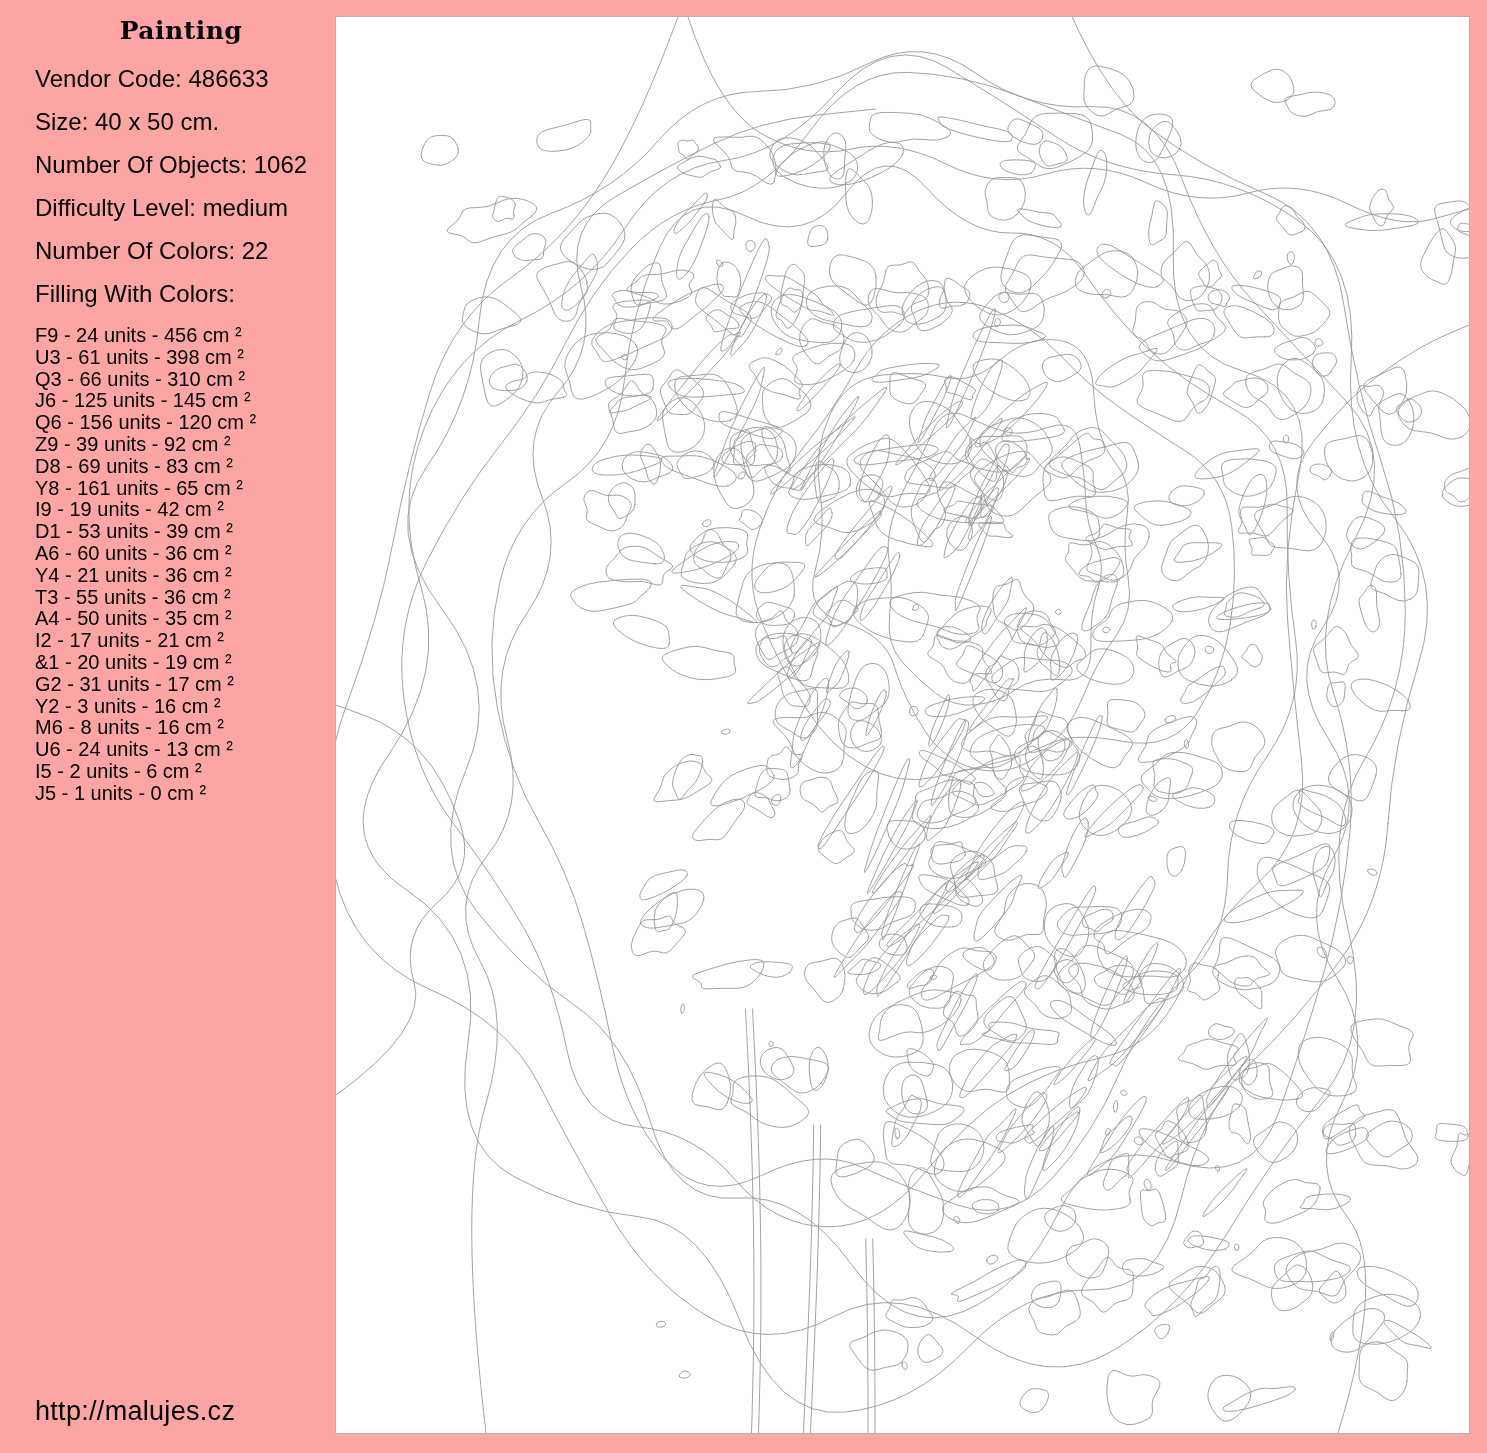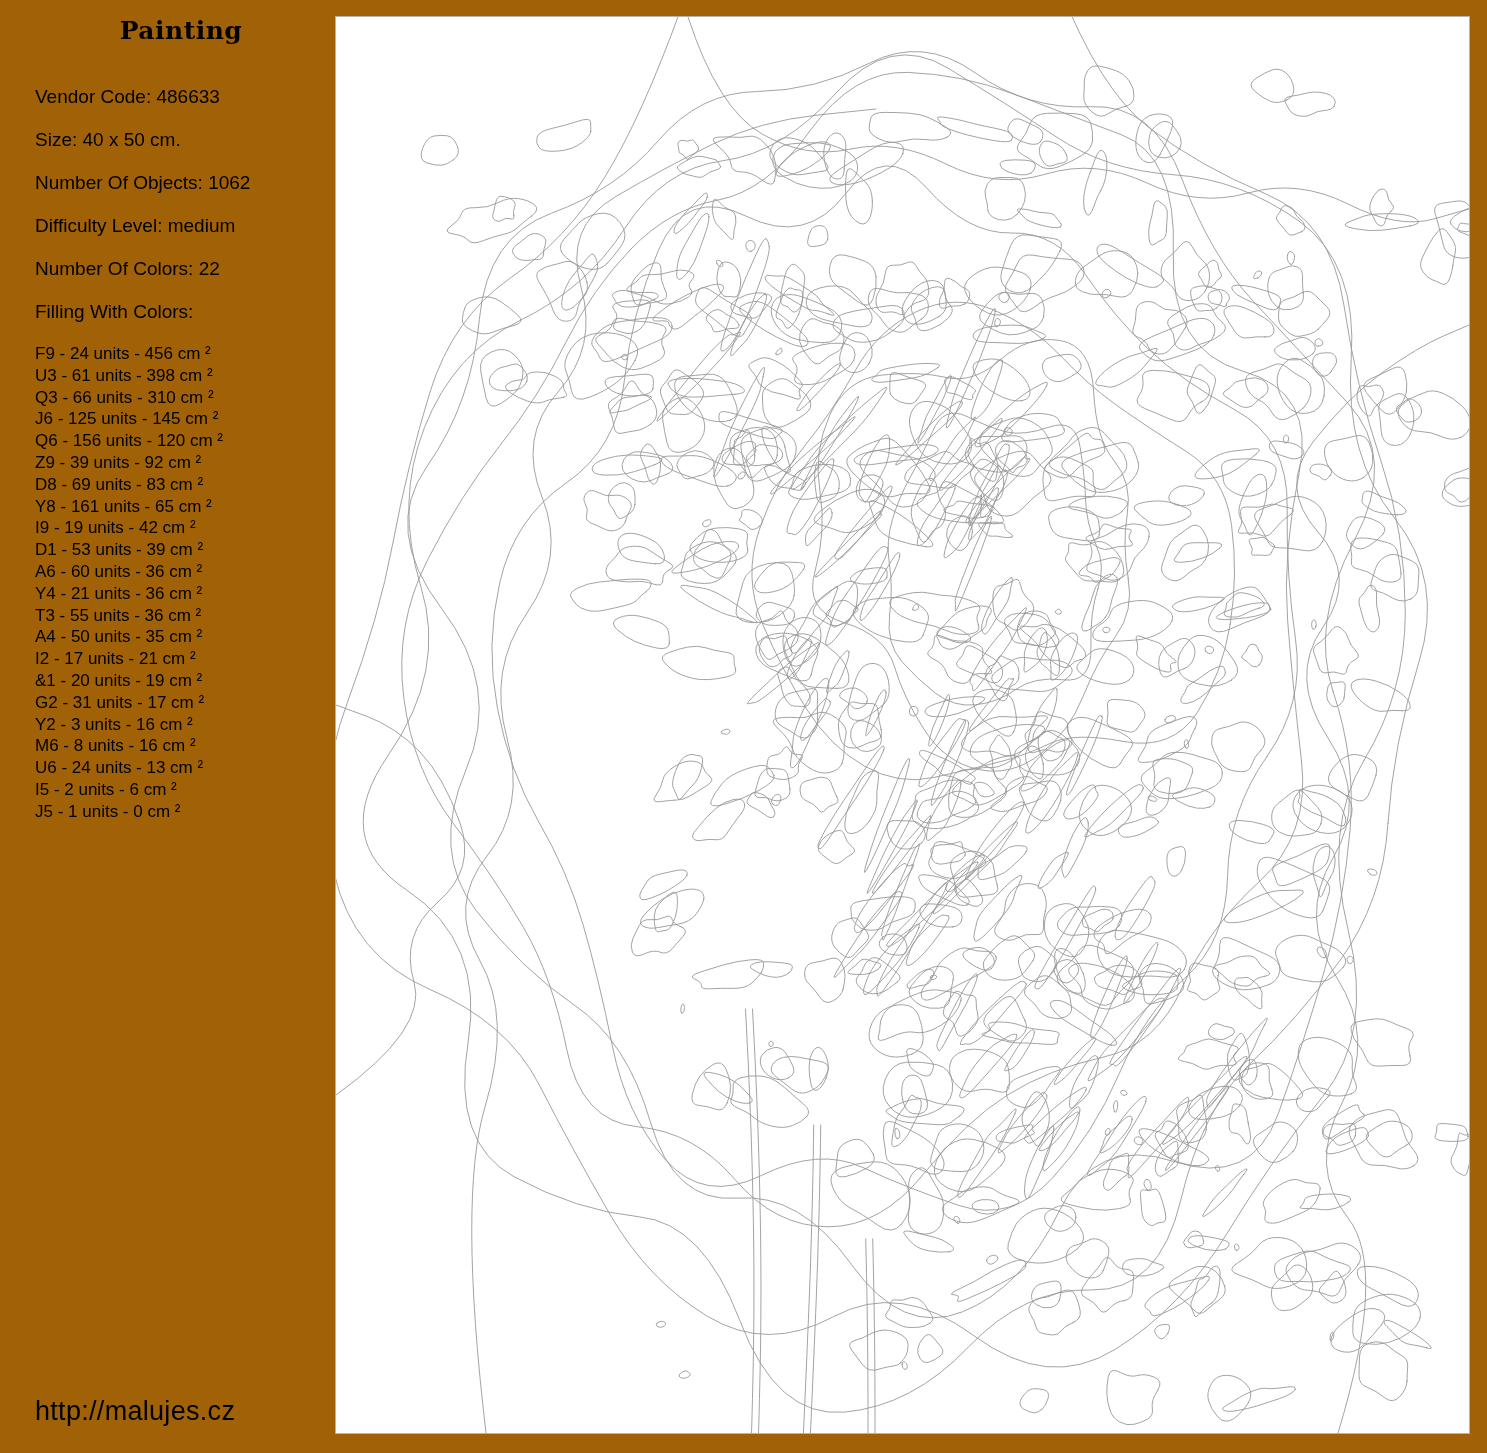--- a/index.html
+++ b/index.html
@@ -1,28 +1,28 @@
 <!DOCTYPE html>
 <html><head>
 <meta charset="utf-8">
 <style>
   html,body{margin:0;padding:0}
   body{width:1487px;height:1453px;background:#ffffff;color:#000;
        font-family:"Liberation Sans",sans-serif}
-  .page{position:relative;width:1487px;height:1453px;overflow:hidden;background:#a16207}
+  .page{position:relative;width:1487px;height:1453px;overflow:hidden;background:#fca5a5}
 
   
   .sidebar{position:absolute;left:35px;top:0;width:292px}
   .title{margin:12px 0 0 0;text-align:center;
          font-family:"DejaVu Serif",serif;font-weight:900;
          font-size:25px;line-height:37px;letter-spacing:.5px}
   .title span{display:block;white-space:pre}
-  .info{margin-top:36px;font-size:19px}
+  .info{margin-top:18px;font-size:24px}
   .info-line{height:23px;line-height:23px;margin-bottom:20px;white-space:nowrap}
-  .color-list{margin-top:14px;font-size:17px;line-height:21.8px}
+  .color-list{margin-top:14px;font-size:20px;line-height:21.8px}
   .color-item{white-space:pre}
   .site-url{position:absolute;left:35px;top:1396px;font-size:27px;letter-spacing:.3px}
 
   
   .canvas-frame{position:absolute;left:335px;top:16px;width:1133px;height:1416px;
                 border:1px solid #b3b3b3;background:#fff;overflow:hidden}
   #line-art{display:block;width:100%;height:100%}
   #line-art path{fill:none;stroke-width:0.9;stroke-linejoin:round;stroke-linecap:round}
 </style>
 </head>

